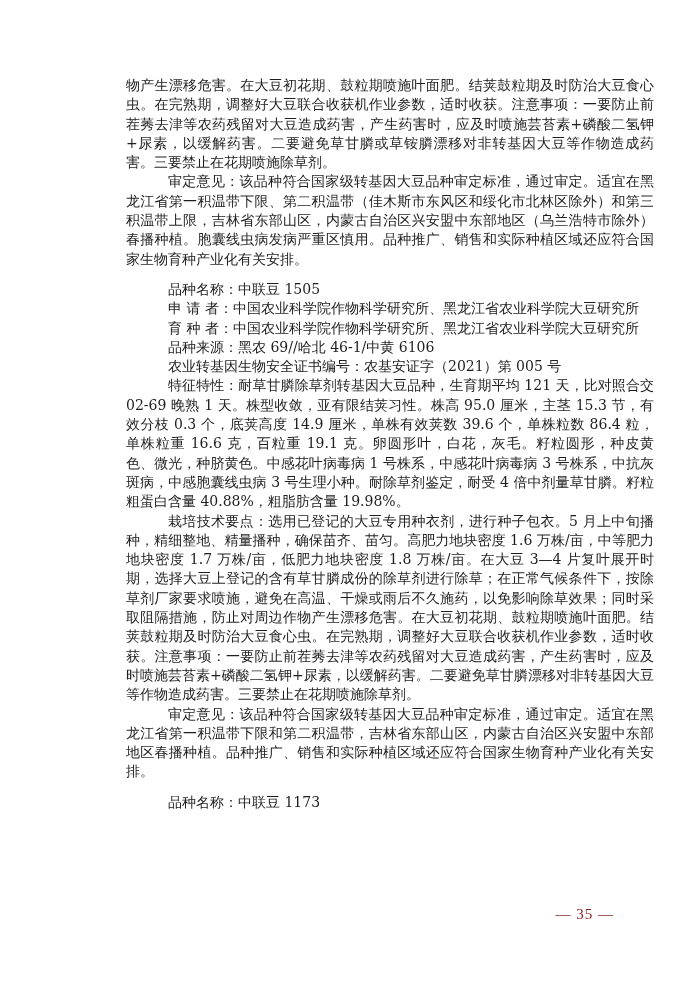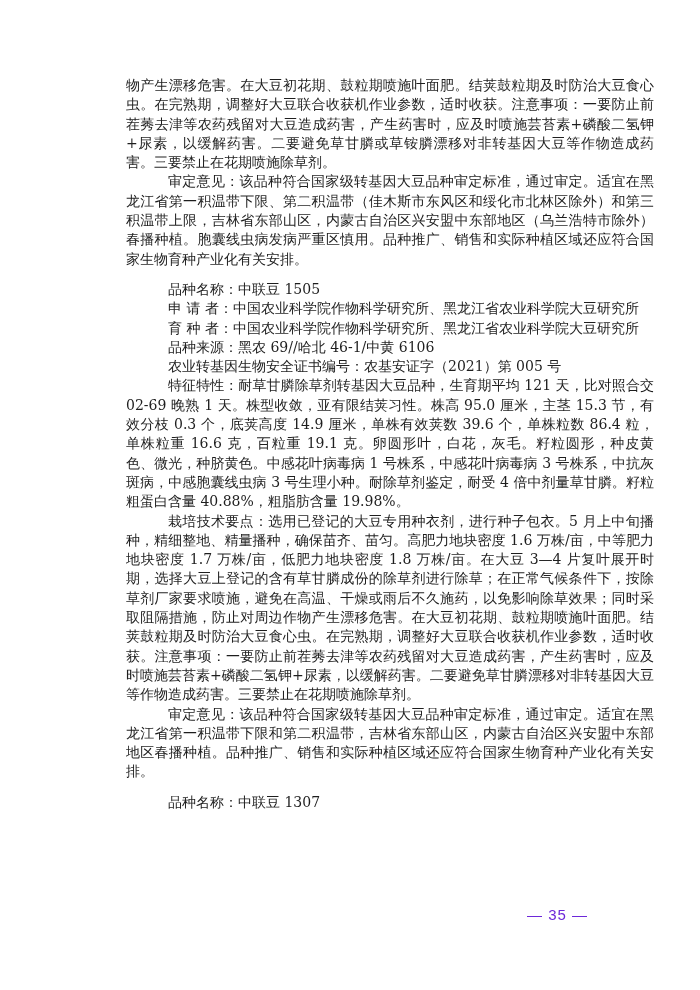--- a/index.html
+++ b/index.html
@@ -37,25 +37,25 @@
   .record {
     margin-top: 11px;
   }
   .record-line {
     text-indent: 42px;
     white-space: nowrap;
   }
   .page-number {
     position: absolute;
     top: 906px;
-    right: 112px;
+    right: 86px;
     font-size: 15px;
     letter-spacing: 1px;
-    color: #6d28d9;
-    font-family: Liberation Sans, sans-serif;
+    color: #7f1d1d;
+    font-family: Liberation Serif, serif;
   }
 </style>
 </head>
 <body>
 
 <div class="page">
   <div class="content">
 
     <p class="para no-indent">物产生漂移危害。在大豆初花期、鼓粒期喷施叶面肥。结荚鼓粒期及时防治大豆食心虫。在完熟期，调整好大豆联合收获机作业参数，适时收获。注意事项：一要防止前茬莠去津等农药残留对大豆造成药害，产生药害时，应及时喷施芸苔素+磷酸二氢钾+尿素，以缓解药害。二要避免草甘膦或草铵膦漂移对非转基因大豆等作物造成药害。三要禁止在花期喷施除草剂。</p>
 
@@ -70,19 +70,19 @@
     </div>
 
     <p class="para">特征特性：耐草甘膦除草剂转基因大豆品种，生育期平均 121 天，比对照合交 02-69 晚熟 1 天。株型收敛，亚有限结荚习性。株高 95.0 厘米，主茎 15.3 节，有效分枝 0.3 个，底荚高度 14.9 厘米，单株有效荚数 39.6 个，单株粒数 86.4 粒，单株粒重 16.6 克，百粒重 19.1 克。卵圆形叶，白花，灰毛。籽粒圆形，种皮黄色、微光，种脐黄色。中感花叶病毒病 1 号株系，中感花叶病毒病 3 号株系，中抗灰斑病，中感胞囊线虫病 3 号生理小种。耐除草剂鉴定，耐受 4 倍中剂量草甘膦。籽粒粗蛋白含量 40.88%，粗脂肪含量 19.98%。</p>
 
 
     <p class="para">栽培技术要点：选用已登记的大豆专用种衣剂，进行种子包衣。5 月上中旬播种，精细整地、精量播种，确保苗齐、苗匀。高肥力地块密度 1.6 万株/亩，中等肥力地块密度 1.7 万株/亩，低肥力地块密度 1.8 万株/亩。在大豆 3—4 片复叶展开时期，选择大豆上登记的含有草甘膦成份的除草剂进行除草；在正常气候条件下，按除草剂厂家要求喷施，避免在高温、干燥或雨后不久施药，以免影响除草效果；同时采取阻隔措施，防止对周边作物产生漂移危害。在大豆初花期、鼓粒期喷施叶面肥。结荚鼓粒期及时防治大豆食心虫。在完熟期，调整好大豆联合收获机作业参数，适时收获。注意事项：一要防止前茬莠去津等农药残留对大豆造成药害，产生药害时，应及时喷施芸苔素+磷酸二氢钾+尿素，以缓解药害。二要避免草甘膦漂移对非转基因大豆等作物造成药害。三要禁止在花期喷施除草剂。</p>
 
     <p class="para">审定意见：该品种符合国家级转基因大豆品种审定标准，通过审定。适宜在黑龙江省第一积温带下限和第二积温带，吉林省东部山区，内蒙古自治区兴安盟中东部地区春播种植。品种推广、销售和实际种植区域还应符合国家生物育种产业化有关安排。</p>
 
     <div class="record">
-      <div class="record-line">品种名称：中联豆 1307</div>
+      <div class="record-line">品种名称：中联豆 1173</div>
     </div>
 
   </div>
 
   <div class="page-number">— 35 —</div>
 </div>
 
 </body></html>

